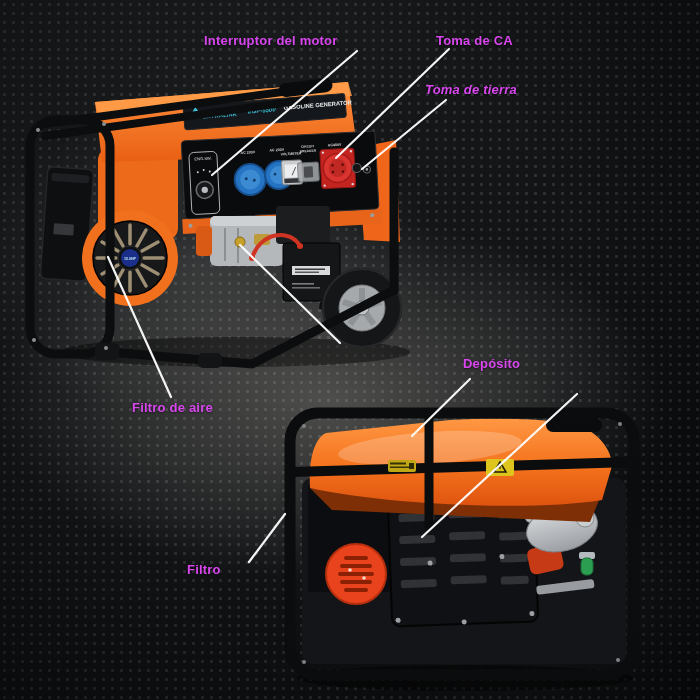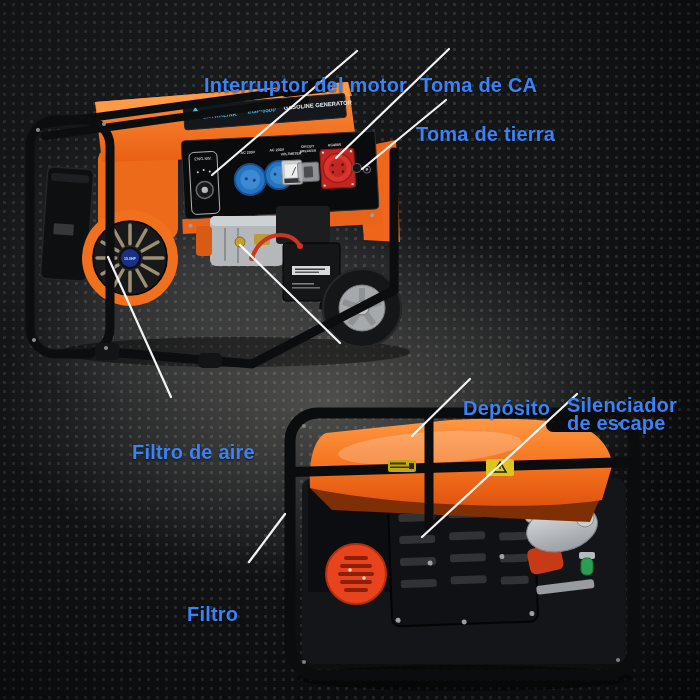--- a/index.html
+++ b/index.html
@@ -23,28 +23,27 @@
   }
   .bg-vignette{
     position:absolute;inset:0;
     background:radial-gradient(ellipse at 48% 42%, rgba(0,0,0,0) 45%, rgba(0,0,0,0.5) 98%);
   }
   .gen{position:absolute;}
   .gen-a{left:20px;top:56px;width:425px;height:315px;}
   .gen-b{left:280px;top:400px;width:375px;height:295px;}
   .lines{position:absolute;inset:0;pointer-events:none;}
   .callout-label{
-    position:absolute;color:#3b82f6;font-weight:700;font-size:20px;
+    position:absolute;color:#d946ef;font-weight:700;font-size:13px;
     letter-spacing:.2px;white-space:nowrap;line-height:18px;
     text-shadow:0 1px 2px rgba(0,0,0,.55);
-    margin-top:44px;
   }
   #lbl-interruptor{left:204px;top:32px;}
-  #lbl-toma-ca{left:420px;top:32px;text-align:center;}
-  #lbl-toma-tierra{left:416px;top:81px;}
+  #lbl-toma-ca{left:436px;top:32px;text-align:center;}
+  #lbl-toma-tierra{left:425px;top:81px;font-style:italic;}
   #lbl-varilla{left:316px;top:342px;}
   #lbl-filtro{left:132px;top:399px;text-align:right;}
   #lbl-deposito{left:463px;top:355px;}
   #lbl-silenciador{left:567px;top:352px;}
   #lbl-cuadro{left:187px;top:561px;}
   text{font-family:"Liberation Sans",sans-serif;}
 </style>
 </head>
 <body>
 
@@ -342,15 +341,14 @@
       <line x1="577" y1="394" x2="422" y2="537"></line>
       <line x1="249" y1="562" x2="285" y2="514"></line>
     </g>
   </svg>
 
   <div class="callout-label" id="lbl-interruptor"><span>Interruptor del motor</span></div>
   <div class="callout-label" id="lbl-toma-ca"><span>Toma de CA</span></div>
   <div class="callout-label" id="lbl-toma-tierra"><span>Toma de tierra</span></div>
   <div class="callout-label" id="lbl-filtro"><span>Filtro de aire</span></div>
   <div class="callout-label" id="lbl-deposito"><span>Depósito</span></div>
-  <div class="callout-label" id="lbl-silenciador"><span>Silenciador</span><br><span>de escape</span></div>
   <div class="callout-label" id="lbl-cuadro"><span>Filtro</span></div>
 </div>
 
 </body></html>

